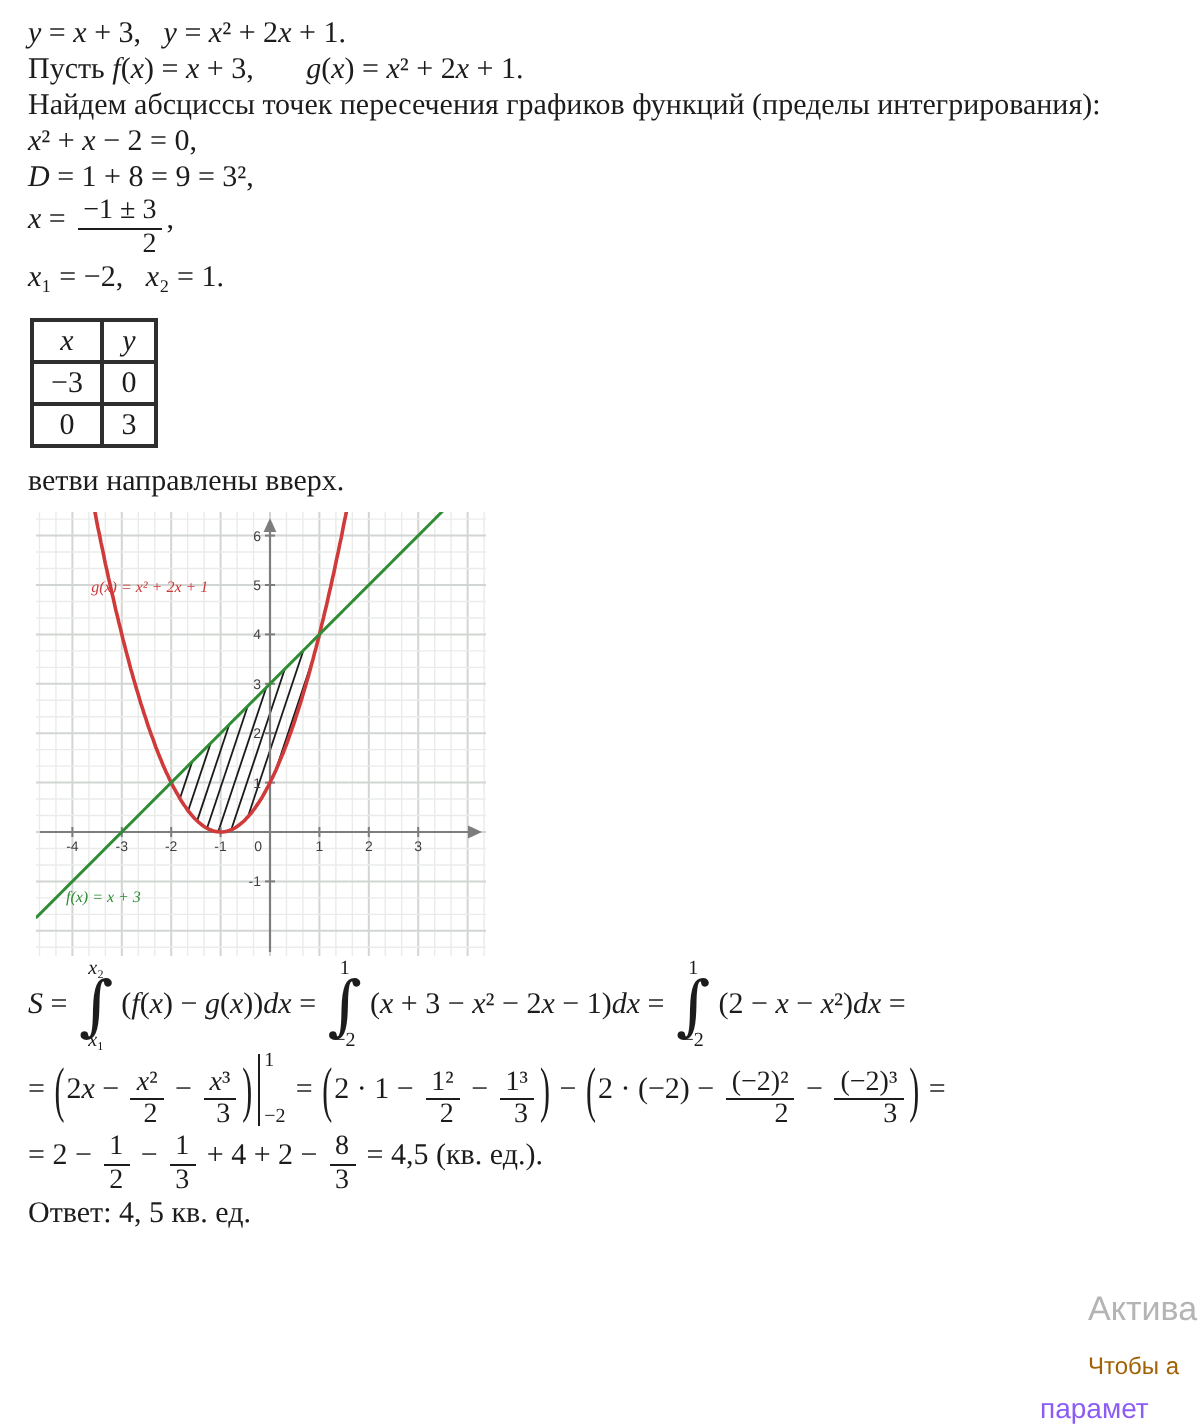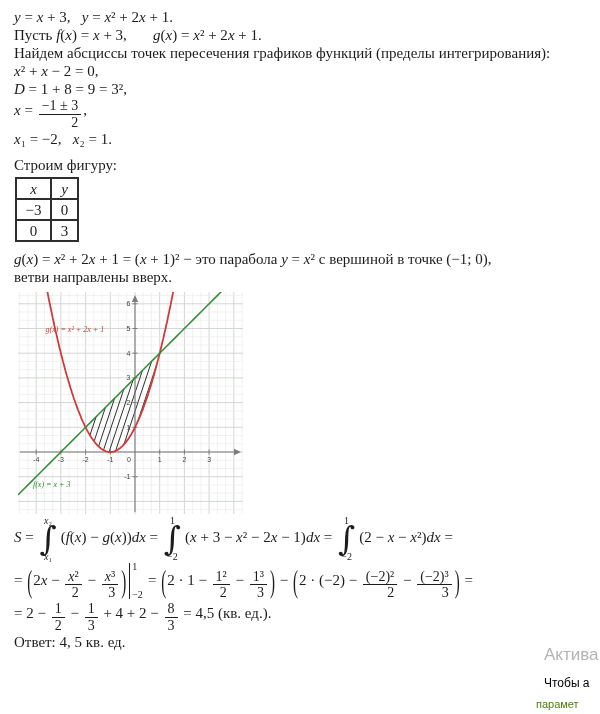--- a/index.html
+++ b/index.html
@@ -28,59 +28,57 @@
   .bp{display:inline-block; transform:scaleY(2.05); transform-origin:center; vertical-align:-0.12em; font-weight:400; padding:0 1px;}
   
   .val-table{border-collapse:collapse; margin:3px 0 0 1px;}
   .val-table td{border:2px solid #2e2e2e; text-align:center; padding:0; height:19px; font-size:15px;}
   .val-table td:first-child{width:33px;}
   .val-table td:last-child{width:25px;}
   
   .chart{margin:6px 0 0 4px; width:225px; height:222px;text-align:right;}
   
   .wm-l1{position:absolute; left:544px; top:646px; font-family:"Liberation Sans",sans-serif; font-size:17px; color:#b4b4b4; white-space:nowrap;}
-  .wm-l2{position:absolute; left:544px; top:674px; font-family:"Liberation Sans",sans-serif; font-size:12px; color:#000000; white-space:nowrap;}
-  .wm-l3{position:absolute; left:536px; top:695px; font-family:"Liberation Sans",sans-serif; font-size:11px; color:#4d7c0f; white-space:nowrap;}
+  .wm-l2{position:absolute; left:544px; top:674px; font-family:"Liberation Sans",sans-serif; font-size:12px; color:#a16207; white-space:nowrap;}
+  .wm-l3{position:absolute; left:520px; top:695px; font-family:"Liberation Sans",sans-serif; font-size:14px; color:#8b5cf6; white-space:nowrap;}
 </style>
 </head>
 <body>
 
 <div class="page">
 
   <div class="ln"><i>y</i> = <i>x</i> + 3,&nbsp;&nbsp; <i>y</i> = <i>x</i>² + 2<i>x</i> + 1.</div>
   <div class="ln">Пусть <i>f</i>(<i>x</i>) = <i>x</i> + 3,&nbsp;&nbsp;&nbsp;&nbsp;&nbsp;&nbsp; <i>g</i>(<i>x</i>) = <i>x</i>² + 2<i>x</i> + 1.</div>
 
   <div class="ln">Найдем абсциссы точек пересечения графиков функций (пределы интегрирования):</div>
   <div class="ln"><i>x</i>² + <i>x</i> − 2 = 0,</div>
   <div class="ln"><i>D</i> = 1 + 8 = 9 = 3²,</div>
   <div class="ln"><i>x</i> = <span class="frac"><span class="fn">−1 ± 3</span><span class="fd">2</span></span>,</div>
   <div class="ln"><i>x</i>₁ = −2,&nbsp;&nbsp; <i>x</i>₂ = 1.</div>
 
   <div class="gap8"></div>
-  <div class="ln">Строим фигуру:</div>
 
   <table class="val-table">
     <tbody>
         <tr>
       <td><i>x</i></td>
       <td><i>y</i></td>
     </tr>
     <tr>
       <td>−3</td>
       <td>0</td>
     </tr>
     <tr>
       <td>0</td>
       <td>3</td>
     </tr>
   </tbody>
     </table>
 
   <div class="gap8"></div>
-  <div class="ln"><i>g</i>(<i>x</i>) = <i>x</i>² + 2<i>x</i> + 1 = (<i>x</i> + 1)² − это парабола <i>y</i> = <i>x</i>² с вершиной в точке (−1; 0),</div>
   <div class="ln">ветви направлены вверх.</div>
 
   <div class="chart">
     <svg id="plot" width="225" height="222">
         <line x1="1.7333333333333485" y1="0" x2="1.7333333333333485" y2="222" stroke="#e9ece9" stroke-width="0.7"></line>
         <line x1="9.966666666666681" y1="0" x2="9.966666666666681" y2="222" stroke="#e9ece9" stroke-width="0.7"></line>
         <line x1="18.200000000000014" y1="0" x2="18.200000000000014" y2="222" stroke="#d2d6d2" stroke-width="1"></line>
         <line x1="26.433333333333344" y1="0" x2="26.433333333333344" y2="222" stroke="#e9ece9" stroke-width="0.7"></line>
         <line x1="34.66666666666668" y1="0" x2="34.66666666666668" y2="222" stroke="#e9ece9" stroke-width="0.7"></line>
         <line x1="42.90000000000001" y1="0" x2="42.90000000000001" y2="222" stroke="#d2d6d2" stroke-width="1"></line>

